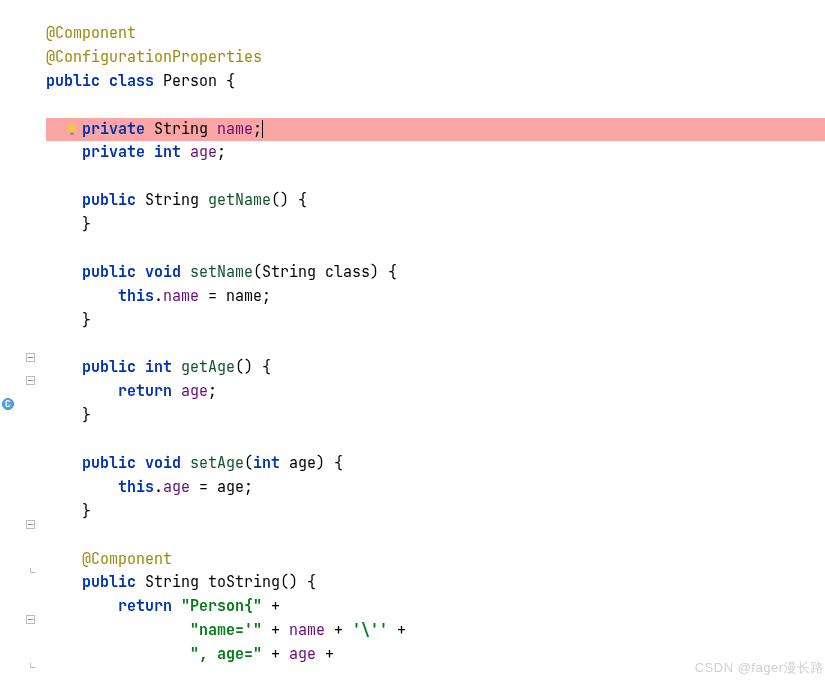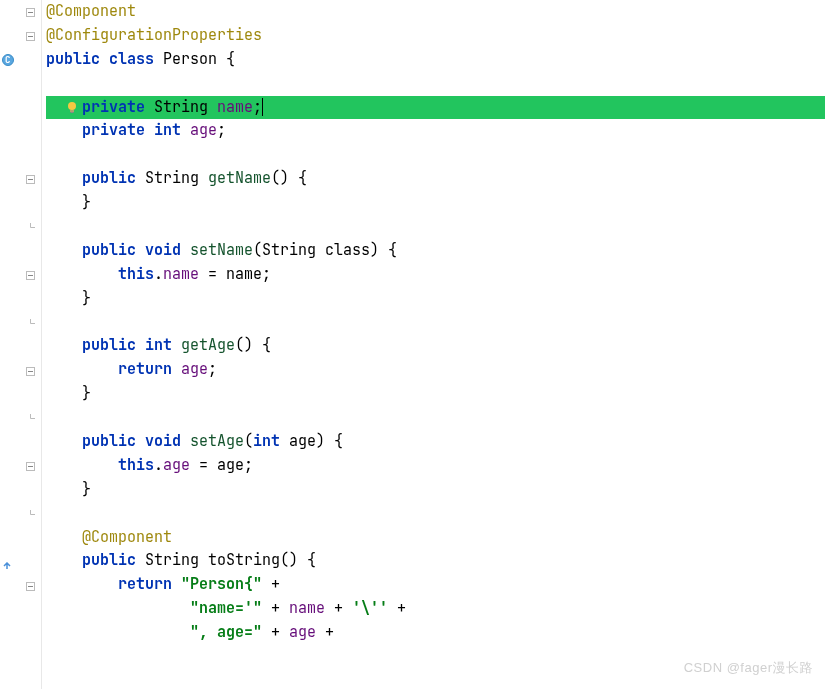--- a/index.html
+++ b/index.html
@@ -8,20 +8,21 @@
       font-size: 15px;
       background: #ffffff;
       width: 825px;
       height: 689px;
       overflow: hidden;
       position: relative;
     }
     .editor {
       display: flex;
       height: 100%;
+      align-items: center;
     }
     .gutter-left {
       width: 20px;
       background: #ffffff;
       position: relative;
     }
     .gutter {
       width: 22px;
       background: #ffffff;
       border-right: 1px solid #e8e8e8;
@@ -33,21 +34,21 @@
       position: relative;
       padding-left: 4px;
     }
     .line {
       height: 23.9px;
       line-height: 23.9px;
       white-space: pre;
       position: relative;
     }
     .highlighted-line {
-      background: #22c55e;
+      background: #fca5a5;
     }
     .fold-icon {
       position: absolute;
       left: 4px;
       width: 13px;
       height: 13px;
       display: flex;
       align-items: center;
       justify-content: center;
       cursor: pointer;
@@ -73,21 +74,21 @@
     .cursor {
       display: inline-block;
       width: 1px;
       height: 18px;
       background: #000;
       vertical-align: middle;
       margin-left: 0px;
     }
     .watermark {
       position: absolute;
-      right: 12px;
+      right: 1px;
       bottom: 12px;
       color: #d0d0d0;
       font-size: 13px;
       font-family: Arial, sans-serif;
       letter-spacing: 0.5px;
     }
     .class-marker {
       position: absolute;
       left: 2px;
       width: 12px;

